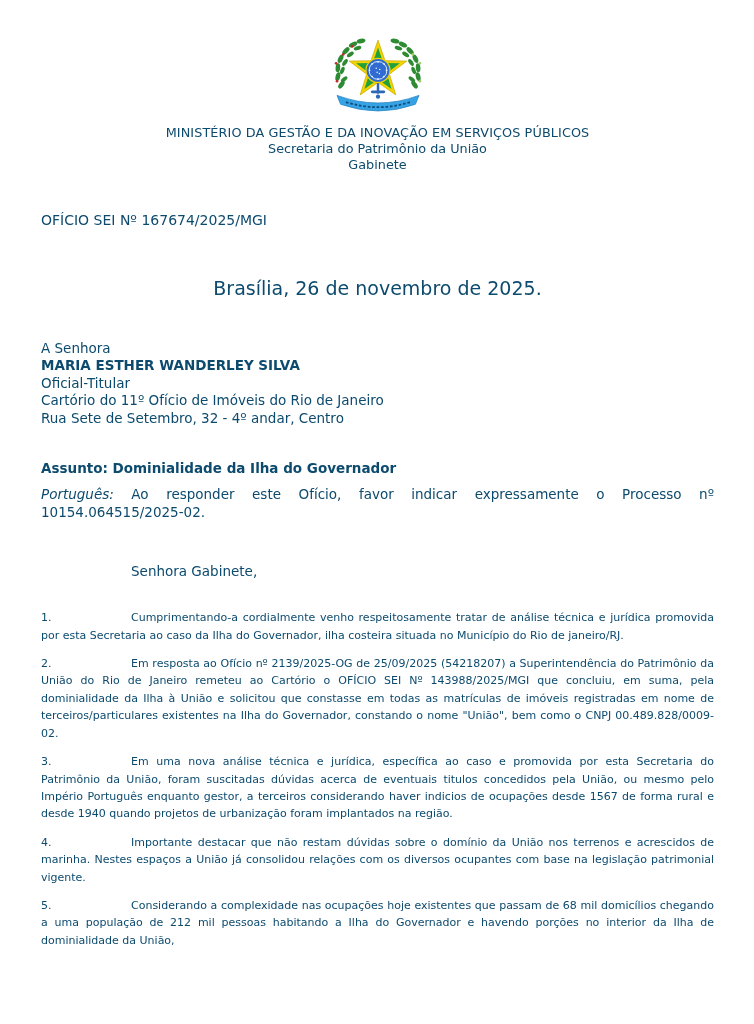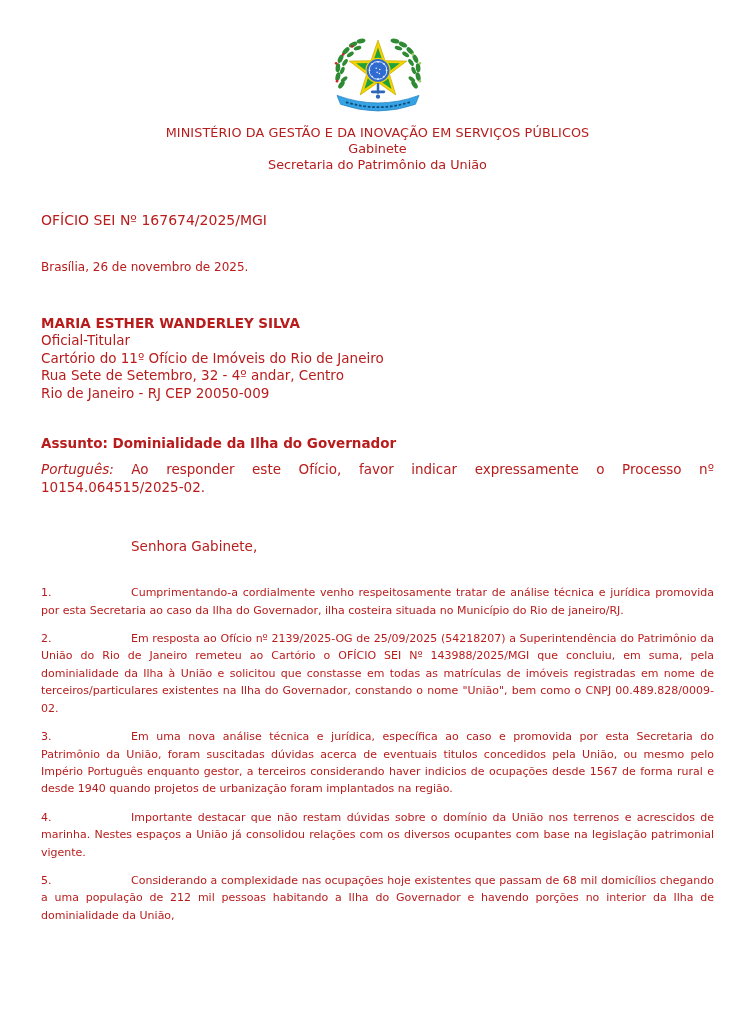--- a/index.html
+++ b/index.html
@@ -4,32 +4,32 @@
 <style>
   * { margin:0; padding:0; box-sizing:border-box; }
   html,body { background:#ffffff; }
   .page {
     position:relative;
     width:754px; height:1024px;
     margin:0 auto;
     background:#ffffff;
     overflow:hidden;
     font-family:"DejaVu Sans", "Liberation Sans", sans-serif;
-    color:#b91c1c;
+    color:#0c4a6e;
   }
   .content { padding:0 40px 0 41px; }
 
   .crest-wrap { padding-top:33px; text-align:center; }
 
   .org-header { margin-top:6px; text-align:center; font-size:12.8px; line-height:16px; }
   .org-header .l1 { letter-spacing:0.1px; }
 
   .doc-number { margin-top:39px; font-size:14px; }
 
-  .date-line { margin-top:32px; text-align:left; font-size:12px; }
+  .date-line { margin-top:49px; text-align:center; font-size:19px; }
 
   .address { margin-top:41px; font-size:13.5px; line-height:17.4px; }
   .address .name { font-weight:bold; }
 
   .subject { margin-top:33px; font-size:13.5px; font-weight:bold; line-height:17.4px; }
 
   .reference { margin-top:9px; font-size:13.5px; line-height:17.4px; text-align:justify; }
   .reference .ref-label { font-style:italic; }
 
   .salutation { margin-top:42px; margin-left:90px; font-size:13.5px; }
@@ -121,34 +121,34 @@
           </g>
 
           <path d="M14,70 Q60,87 106,70 L102,80 Q60,95 18,80 Z" fill="#38a3e4" stroke="#1d7fc0" stroke-width="0.8"></path>
           <path d="M24,77.5 Q60,89 96,77.5" fill="none" stroke="#0a4c7a" stroke-width="2" stroke-dasharray="3 2"></path>
         </svg>
       </span>
     </div>
 
     <div class="org-header">
       <div class="l1">MINISTÉRIO DA GESTÃO E DA INOVAÇÃO EM SERVIÇOS PÚBLICOS</div>
+      <div>Secretaria do Patrimônio da União</div>
       <div>Gabinete</div>
-      <div>Secretaria do Patrimônio da União</div>
     </div>
 
     <div class="doc-number">OFÍCIO SEI Nº 167674/2025/MGI</div>
 
     <div class="date-line">Brasília, 26 de novembro de 2025.</div>
 
     <div class="address">
+      <div>A Senhora</div>
       <div class="name">MARIA ESTHER WANDERLEY SILVA</div>
       <div>Oficial-Titular</div>
       <div>Cartório do 11º Ofício de Imóveis do Rio de Janeiro</div>
       <div>Rua Sete de Setembro, 32 - 4º andar, Centro</div>
-      <div>Rio de Janeiro - RJ CEP 20050-009</div>
     </div>
 
     <div class="subject">Assunto: Dominialidade da Ilha do Governador</div>
 
     <div class="reference">
       <span class="ref-label">Português:</span><span> Ao responder este Ofício, favor indicar expressamente o Processo nº 10154.064515/2025-02.</span>
     </div>
 
     <div class="salutation">Senhora Gabinete,</div>
 

